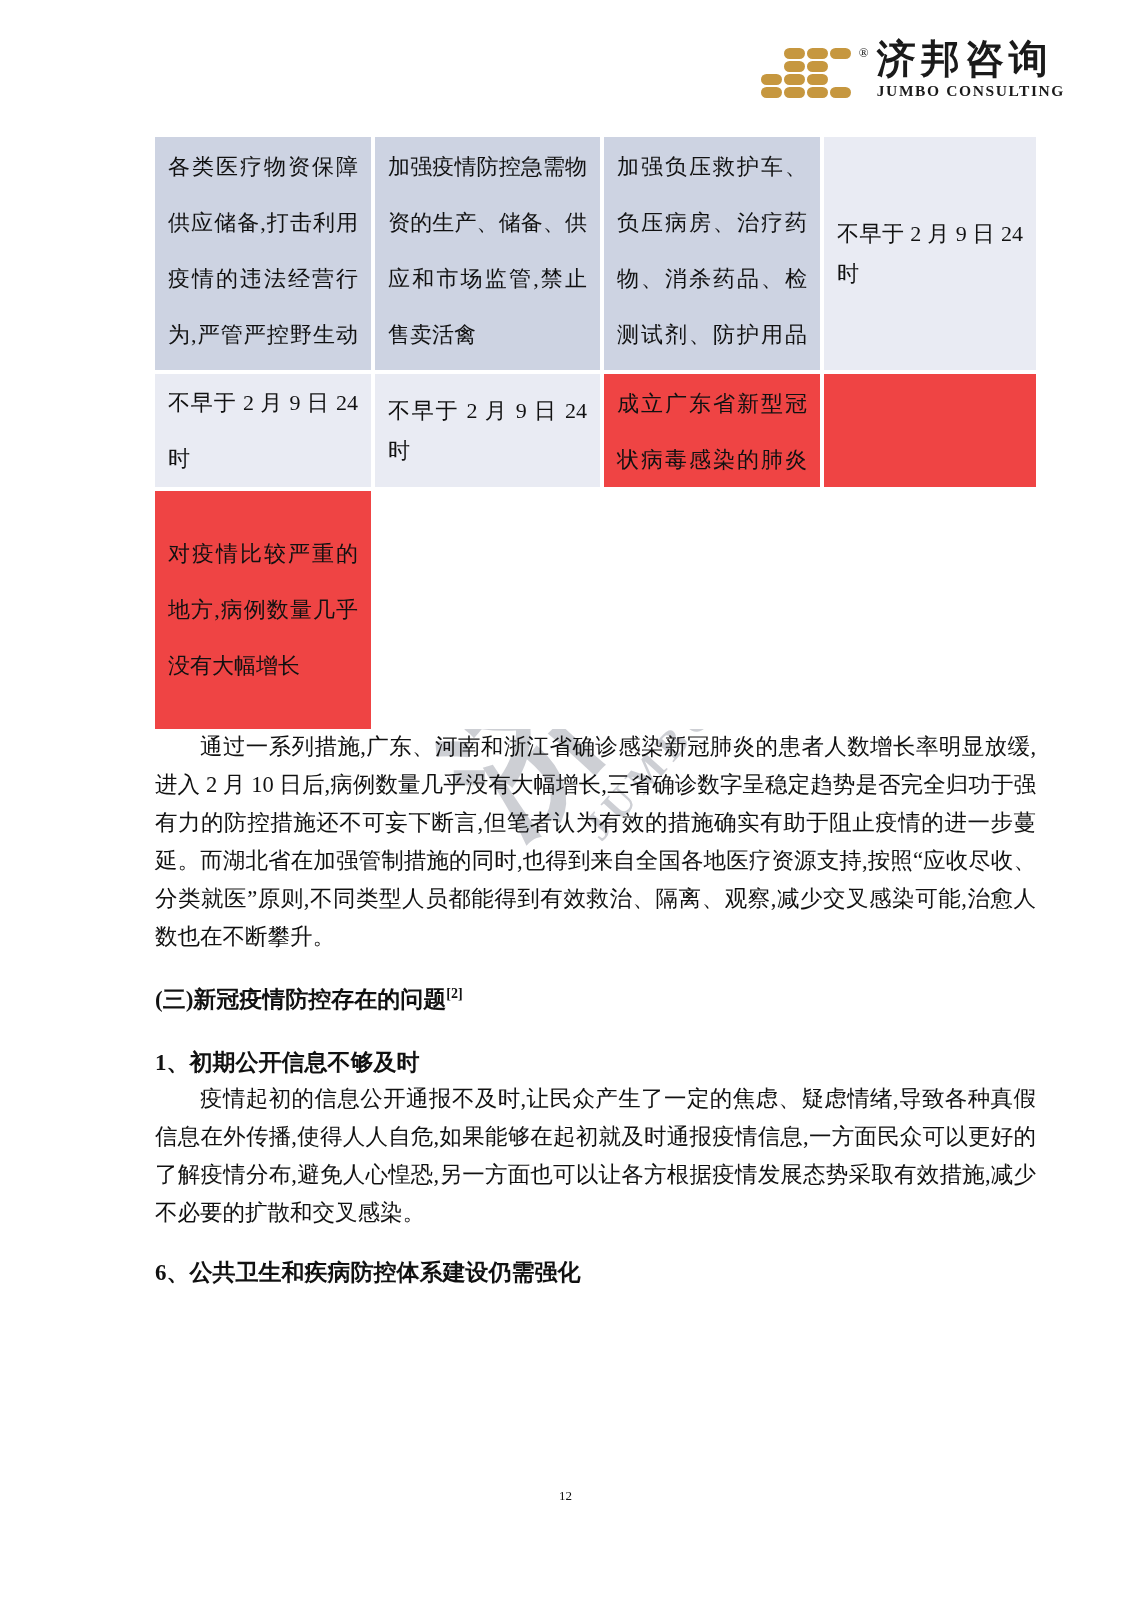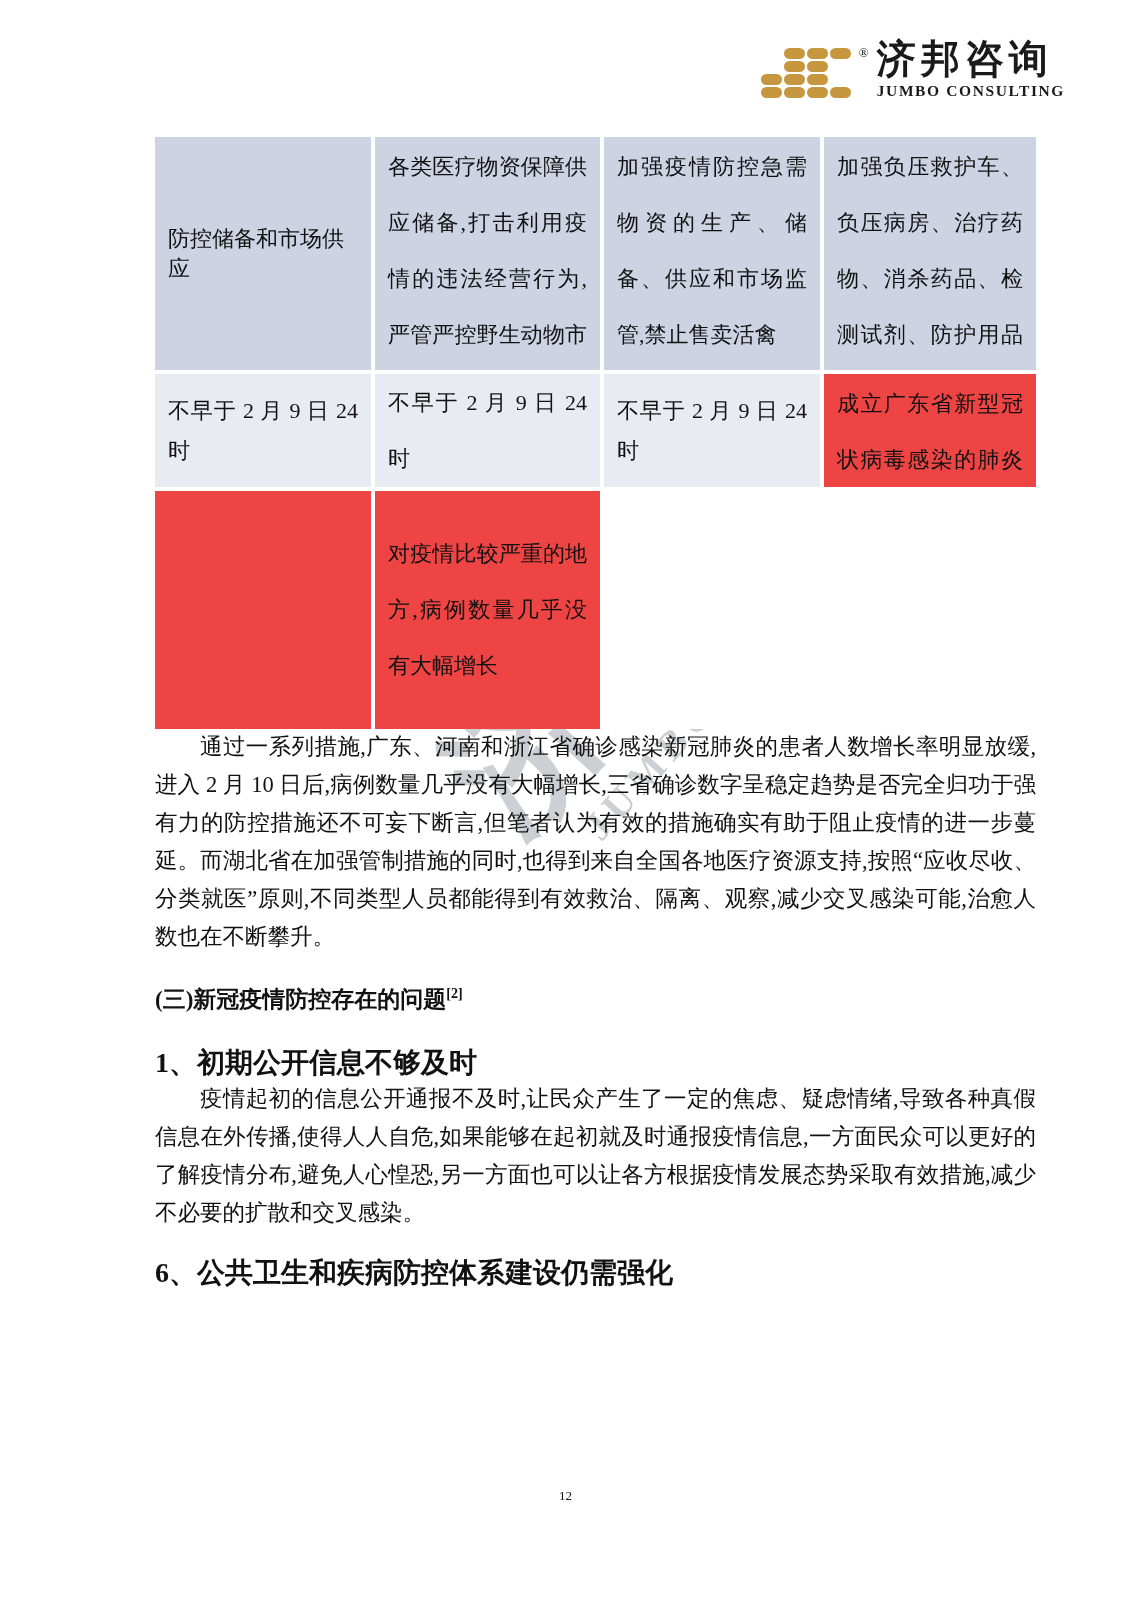--- a/index.html
+++ b/index.html
@@ -76,21 +76,21 @@
     text-indent:2em;
     font-family:Liberation Serif, serif;
   }
   .h3 {
     font-size:23px; font-weight:bold;
     margin-top:16px;
     line-height:44px;
   }
   .h3 sup { font-size:14px; }
   .h-sub {
-    font-size:28px; font-weight:bold;
+    font-size:23px; font-weight:bold;
     margin-top:24px;
     line-height:34px;
   }
 
   
   .footer {
     position:absolute; left:0; bottom:96px; width:100%;
     text-align:center; z-index:2;
     font-size:13px; color:#111;
   }
@@ -122,21 +122,20 @@
     </div>
     <span class="reg-mark">®</span>
     <div class="brand">
       <span class="brand-cn">济邦咨询</span>
       <span class="brand-en">JUMBO CONSULTING</span>
     </div>
   </div>
 
   <div class="covid-table">
 
-    <div class="cell label row1">防控储备和市场供应</div>
     <div class="cell row1">各类医疗物资保障供应储备,打击利用疫情的违法经营行为,严管严控野生动物市场</div>
     <div class="cell row1">加强疫情防控急需物资的生产、储备、供应和市场监管,禁止售卖活禽</div>
     <div class="cell row1">加强负压救护车、负压病房、治疗药物、消杀药品、检测试剂、防护用品等各项准备</div>
 
     <div class="cell center row2" style="line-height:40px">不早于 2 月 9 日 24 时</div>
     <div class="cell center row2" style="line-height:56px">不早于 2 月 9 日 24 时</div>
     <div class="cell center row2" style="line-height:40px">不早于 2 月 9 日 24 时</div>
 
     <div class="cell row3">成立广东省新型冠状病毒感染的肺炎疫情现场流行病学调查工作队</div>
     <div class="cell row3"></div>

